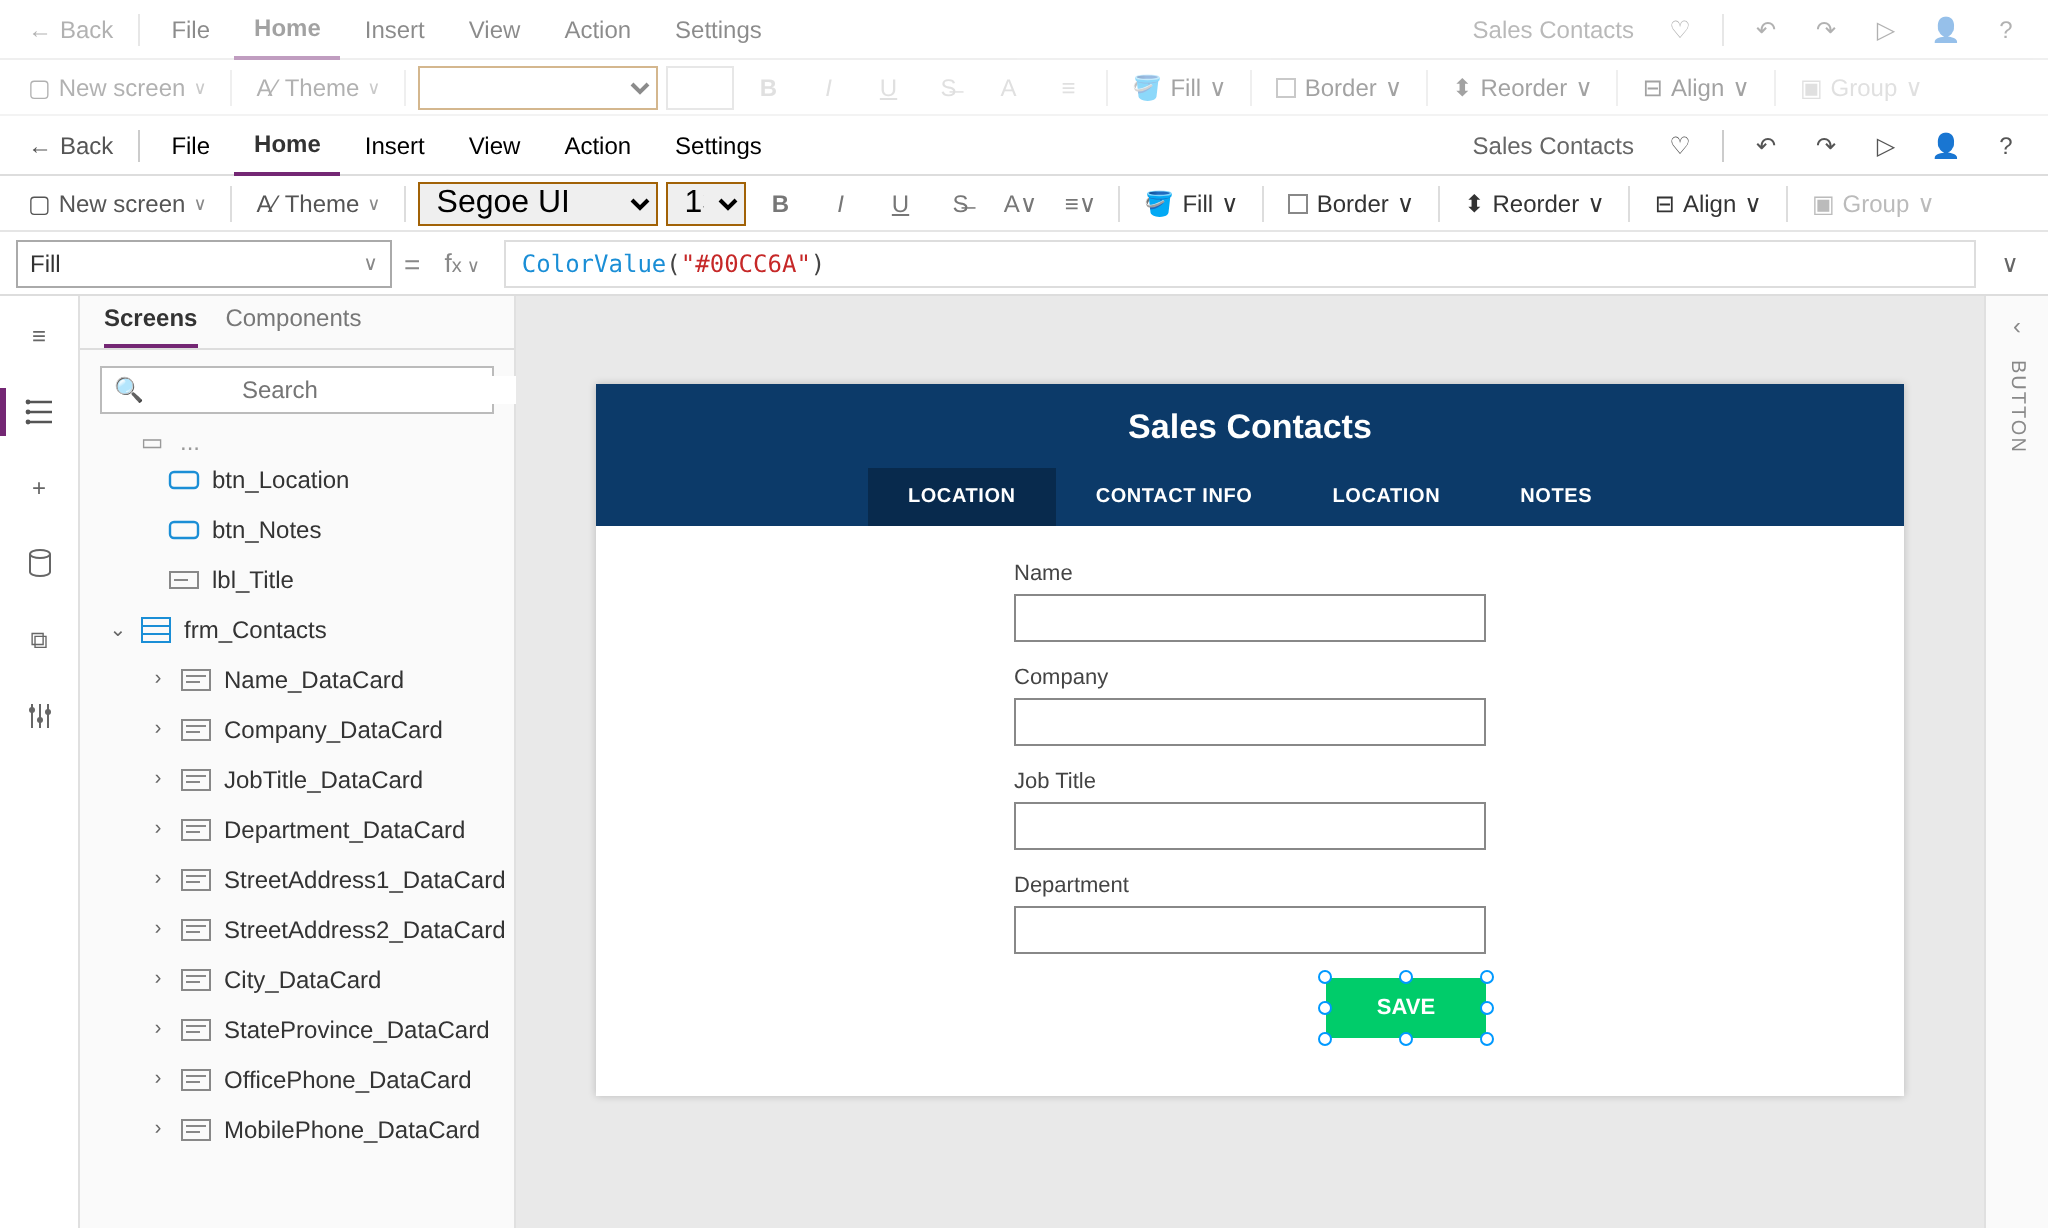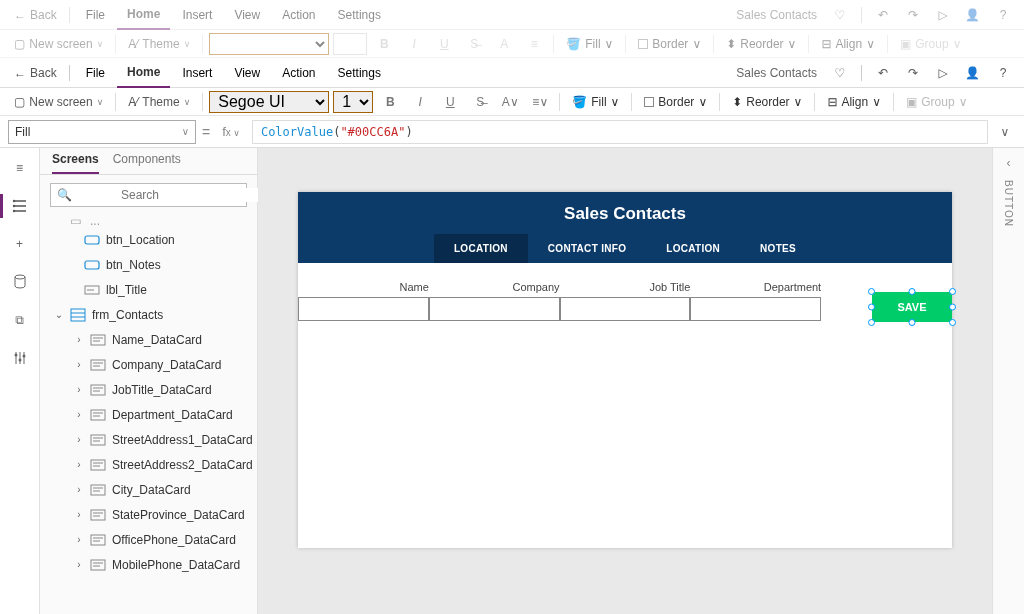--- a/index.html
+++ b/index.html
@@ -60,21 +60,21 @@
   .tree-row.lvl1 { padding-left: 30px; }
   .tree-row.cut { color: #999; }
   
   .canvas-area { flex: 1; background: #e9e9e9; position: relative; display: flex; justify-content: center; align-items: flex-start; padding-top: 44px; }
   .app-preview { width: 654px; height: 356px; background: #fff; box-shadow: 0 0 4px rgba(0,0,0,0.2); }
   .hdr { background: #0c3a69; color: #fff; text-align: center; }
   .hdr-title { font-size: 17px; font-weight: 600; padding: 12px 0 10px; }
   .hdr-tabs { display: flex; justify-content: center; gap: 0; font-size: 10px; font-weight: 600; }
   .hdr-tab { padding: 9px 20px; cursor: pointer; letter-spacing: 0.3px; }
   .hdr-tab.active { background: #082a4d; }
-  .form-body { padding: 18px 0; display: flex; flex-direction: row; align-items: center; text-align: right; }
+  .form-body { padding: 18px 0; display: flex; flex-direction: column; align-items: center; }
   .field { width: 236px; margin-bottom: 12px; }
   .field label { display: block; font-size: 11px; color: #444; margin-bottom: 4px; }
   .field .inp { width: 100%; height: 24px; border: 1px solid #888; }
   .save-wrap { width: 236px; display: flex; justify-content: flex-end; padding-right: 0; position: relative; }
   .save-btn { width: 80px; height: 30px; background: #00CC6A; color: #fff; font-size: 11px; font-weight: 600; display: flex; align-items: center; justify-content: center; cursor: pointer; position: relative; }
   .sel-handles { position: absolute; inset: -4px; pointer-events: none; }
   .sel-handles .h { position: absolute; width: 7px; height: 7px; background: #fff; border: 1px solid #0099ff; border-radius: 50%; }
   .sel-handles .h.tl { top: 0; left: 0; } .sel-handles .h.tr { top: 0; right: 0; }
   .sel-handles .h.bl { bottom: 0; left: 0; } .sel-handles .h.br { bottom: 0; right: 0; }
   .sel-handles .h.tm { top: 0; left: 50%; transform: translateX(-50%); }

